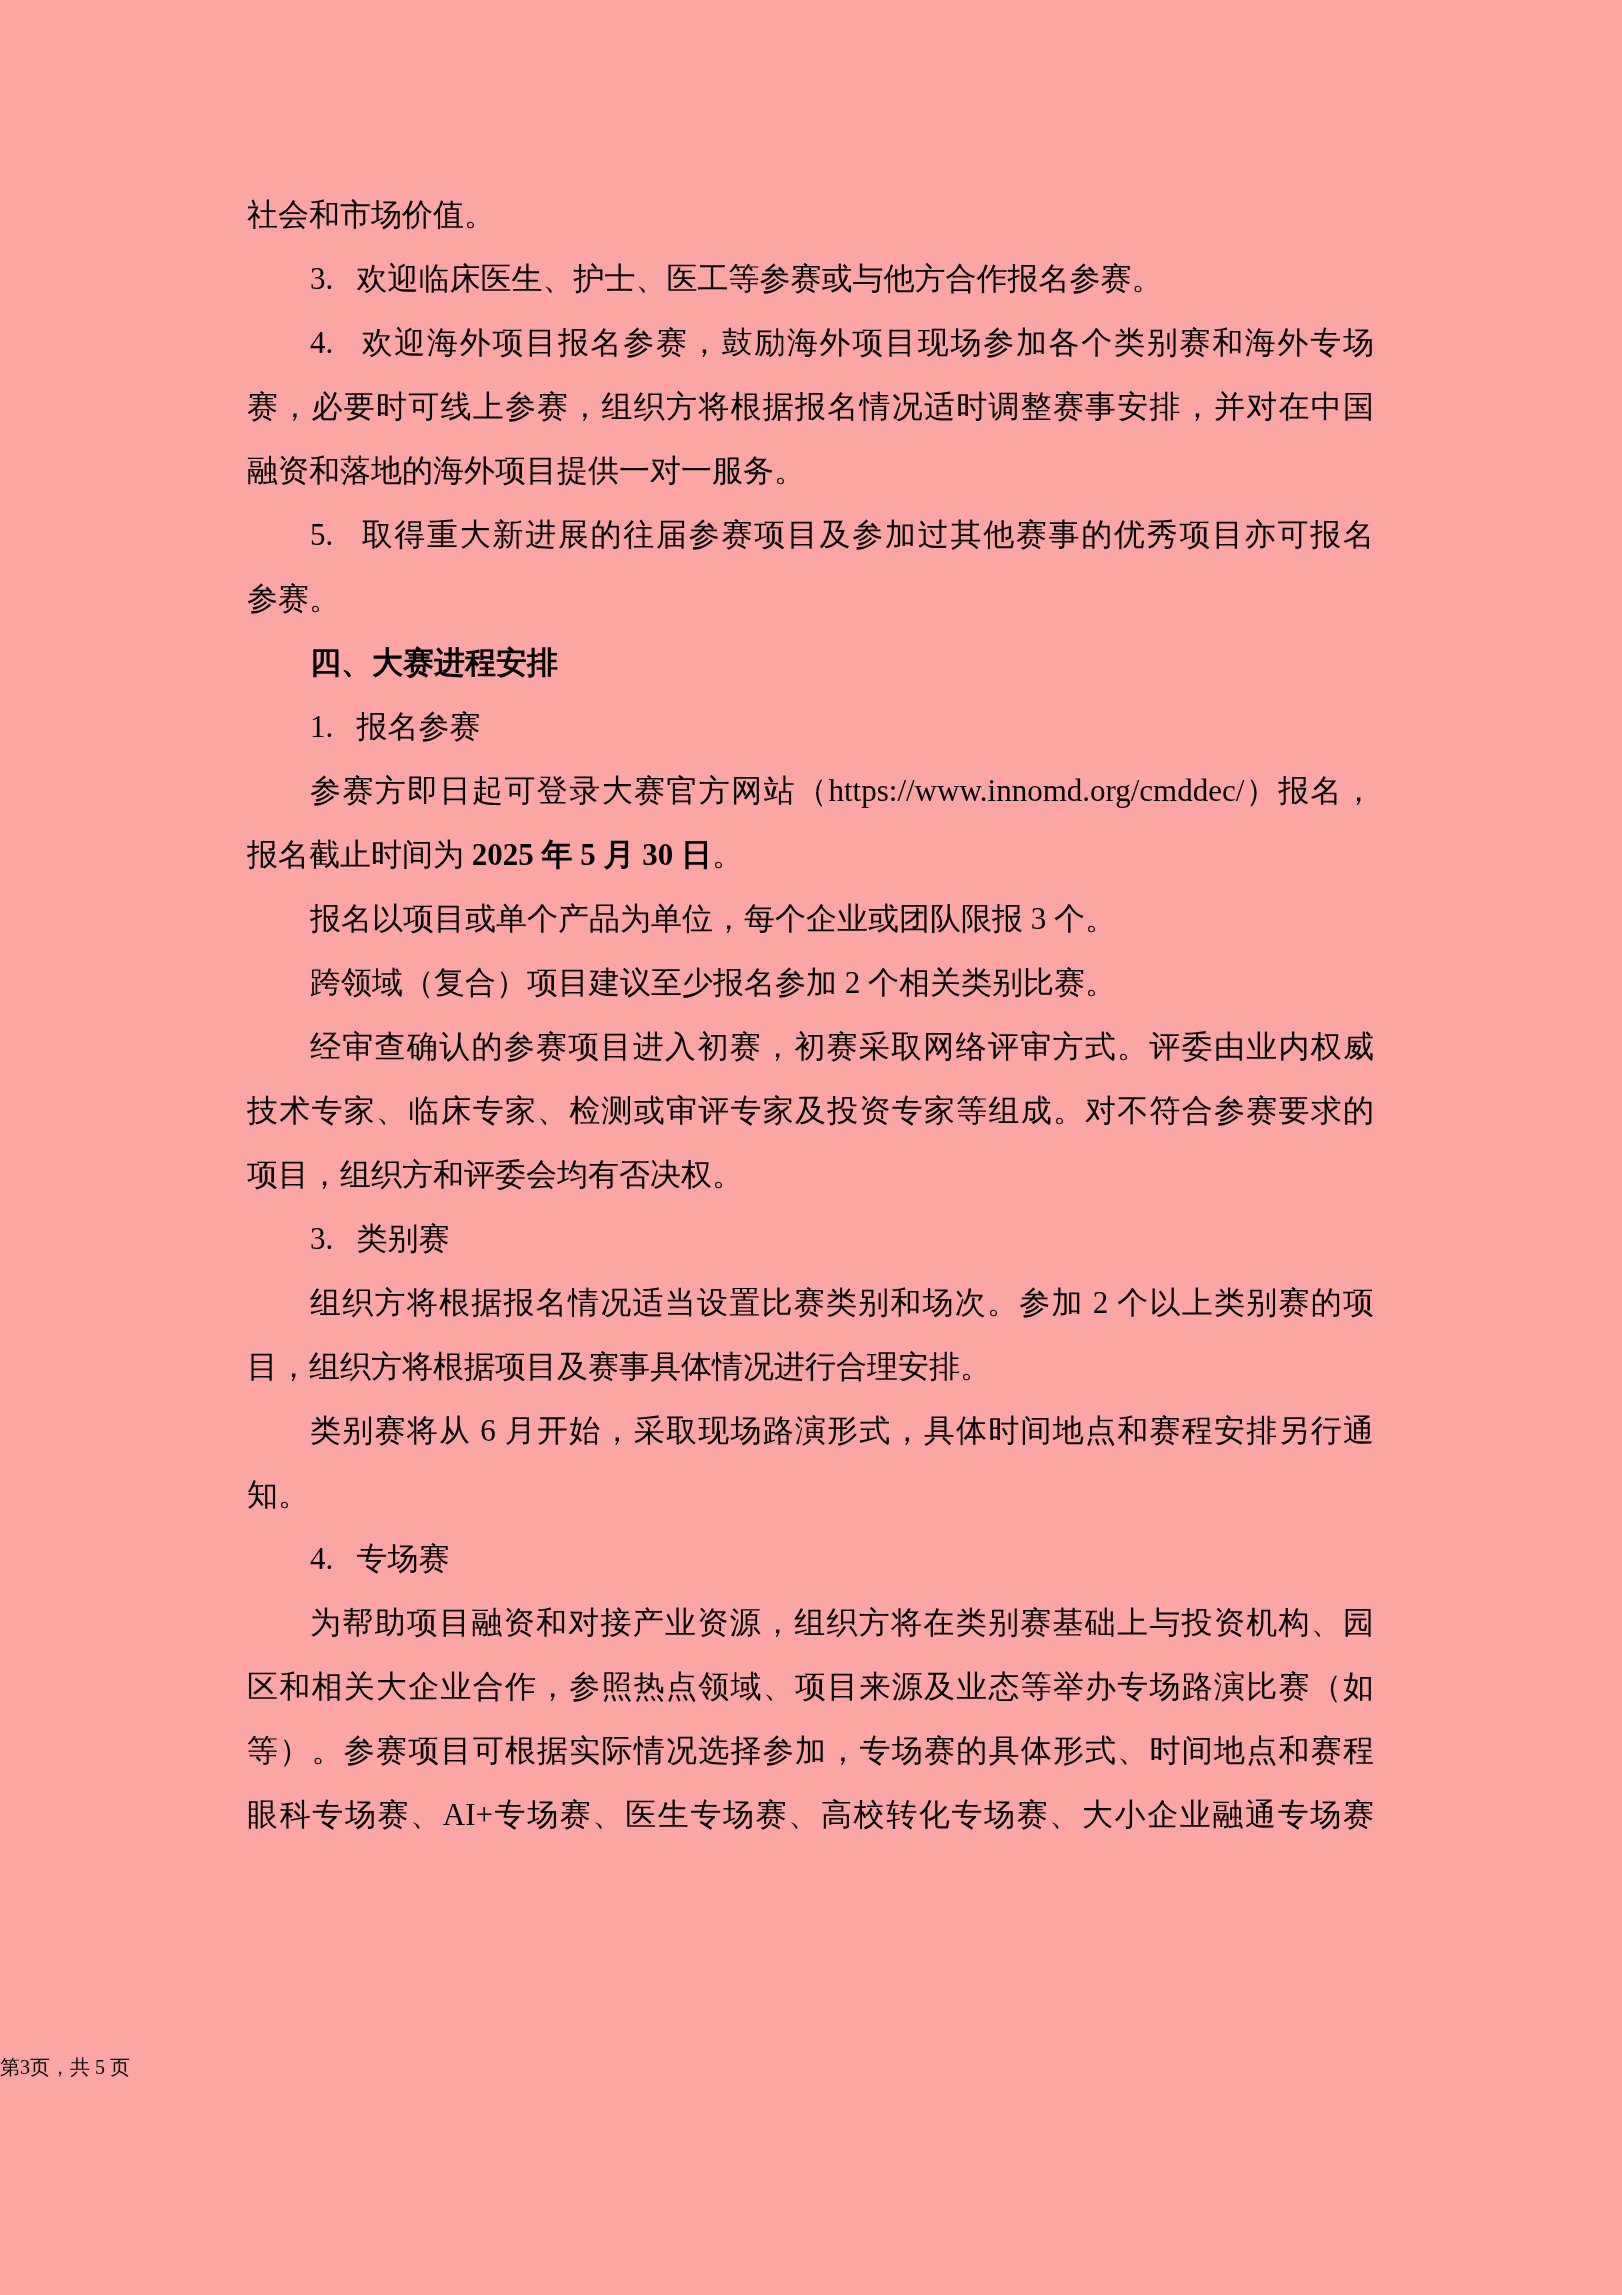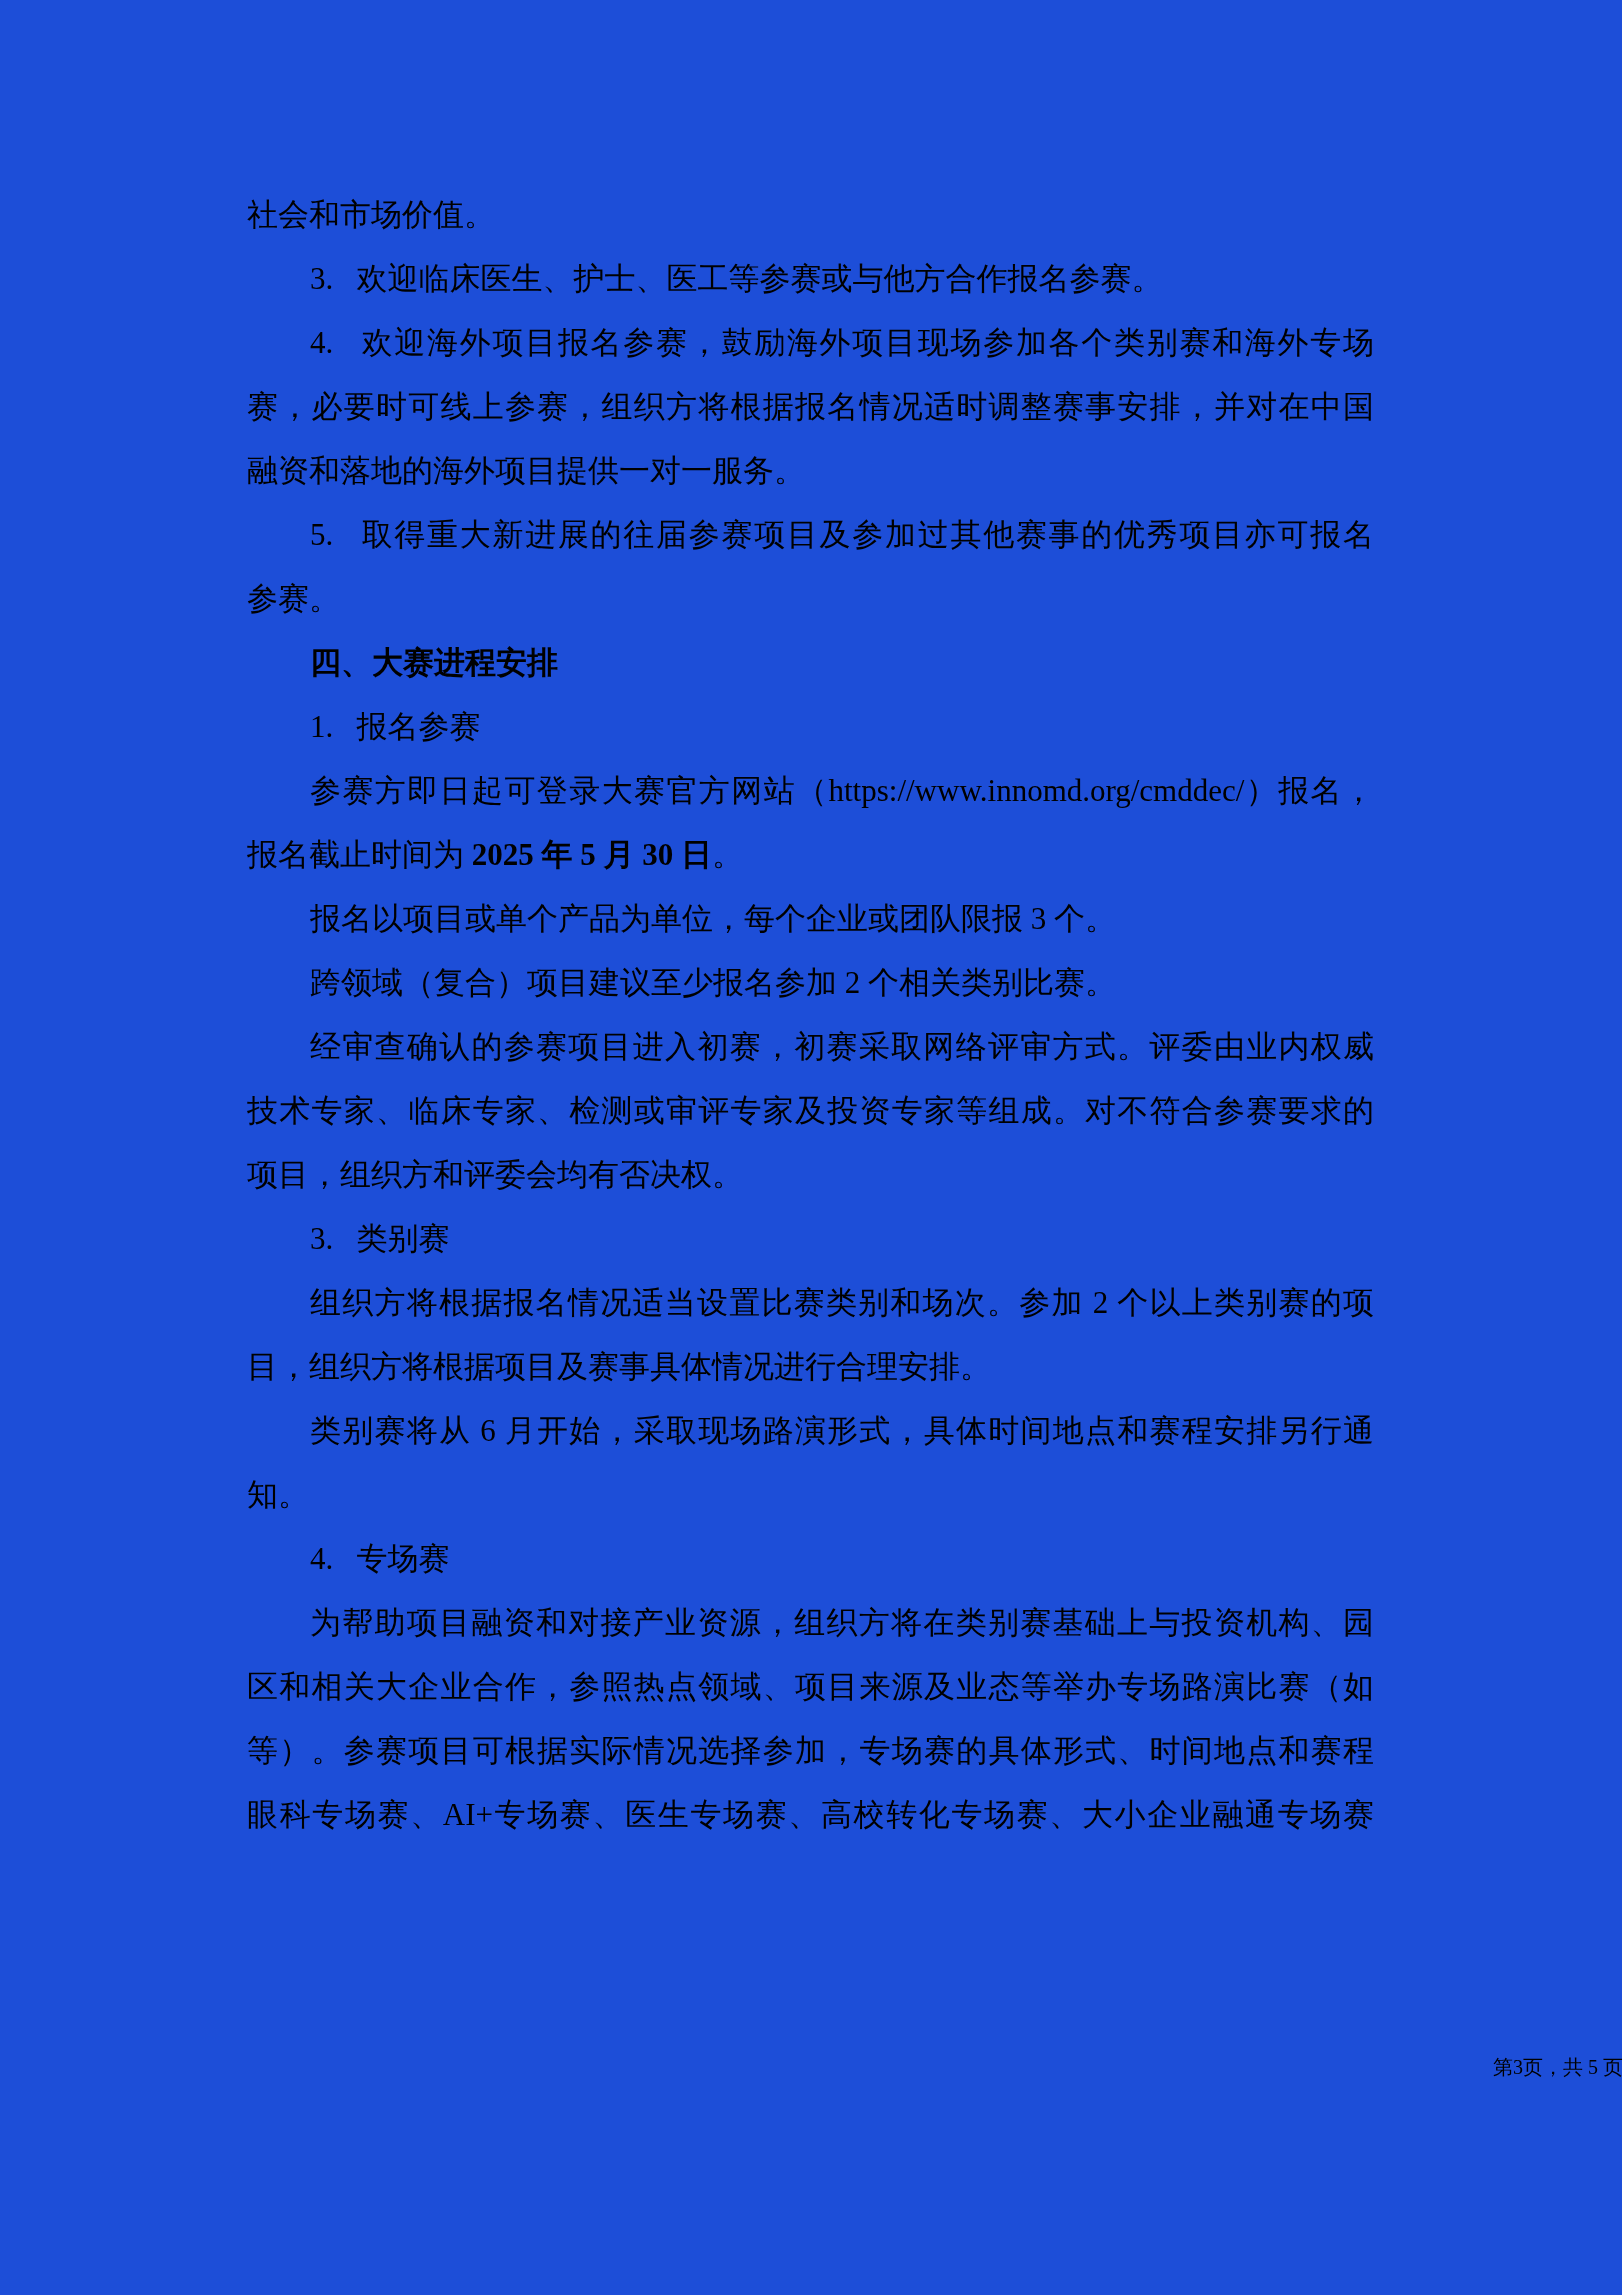--- a/index.html
+++ b/index.html
@@ -4,21 +4,21 @@
 <style>
   html, body {
     margin: 0;
     padding: 0;
     background: #ffffff;
   }
   .page {
     position: relative;
     width: 1623px;
     height: 2295px;
-    background: #1d4ed8;
+    background: #fca5a5;
     color: #000000;
     font-family: "Liberation Serif", "DejaVu Serif", serif;
     overflow: hidden;
   }
   .doc-body {
     position: absolute;
     left: 247px;
     top: 183px;
     width: 1127px;
   }
@@ -40,21 +40,21 @@
     font-weight: 700;
   }
   .seg.b {
     font-weight: 700;
   }
   .page-footer {
     position: absolute;
     left: 0;
     right: 0;
     top: 2053px;
-    text-align: right;
+    text-align: left;
     font-size: 20px;
     line-height: 29px;
     color: #000000;
   }
 </style>
 </head>
 <body>
 
 <div class="page">
 

